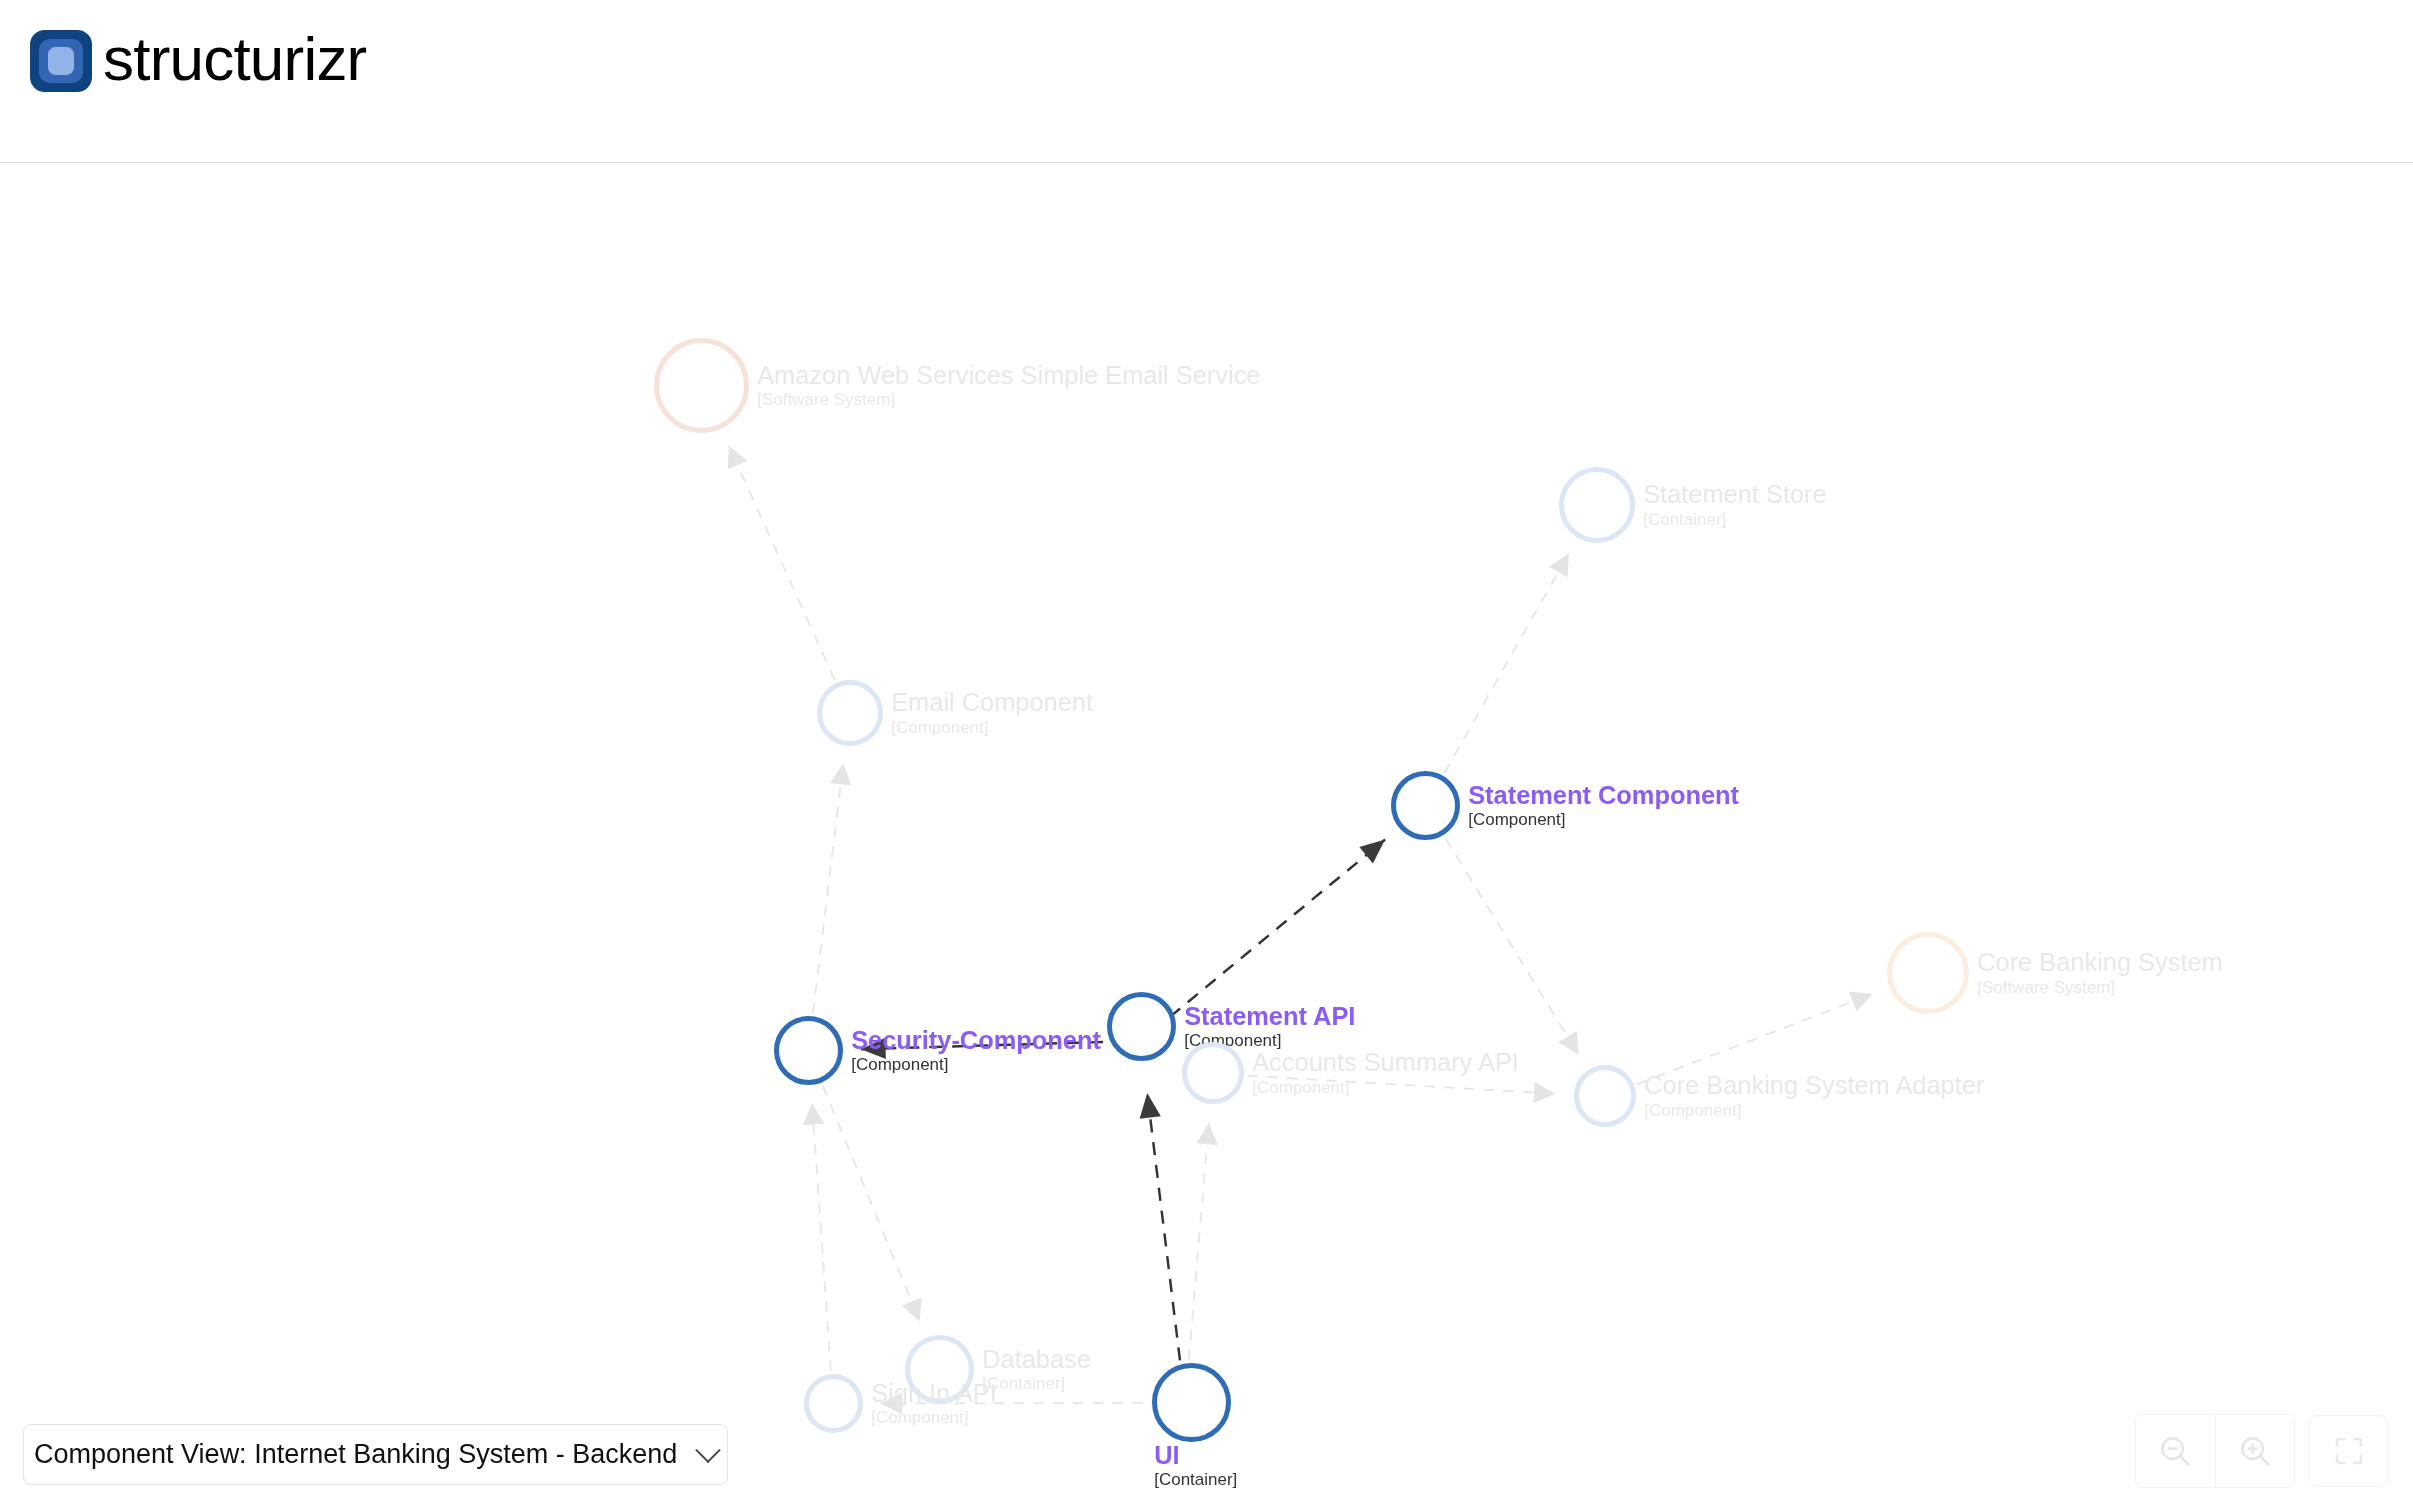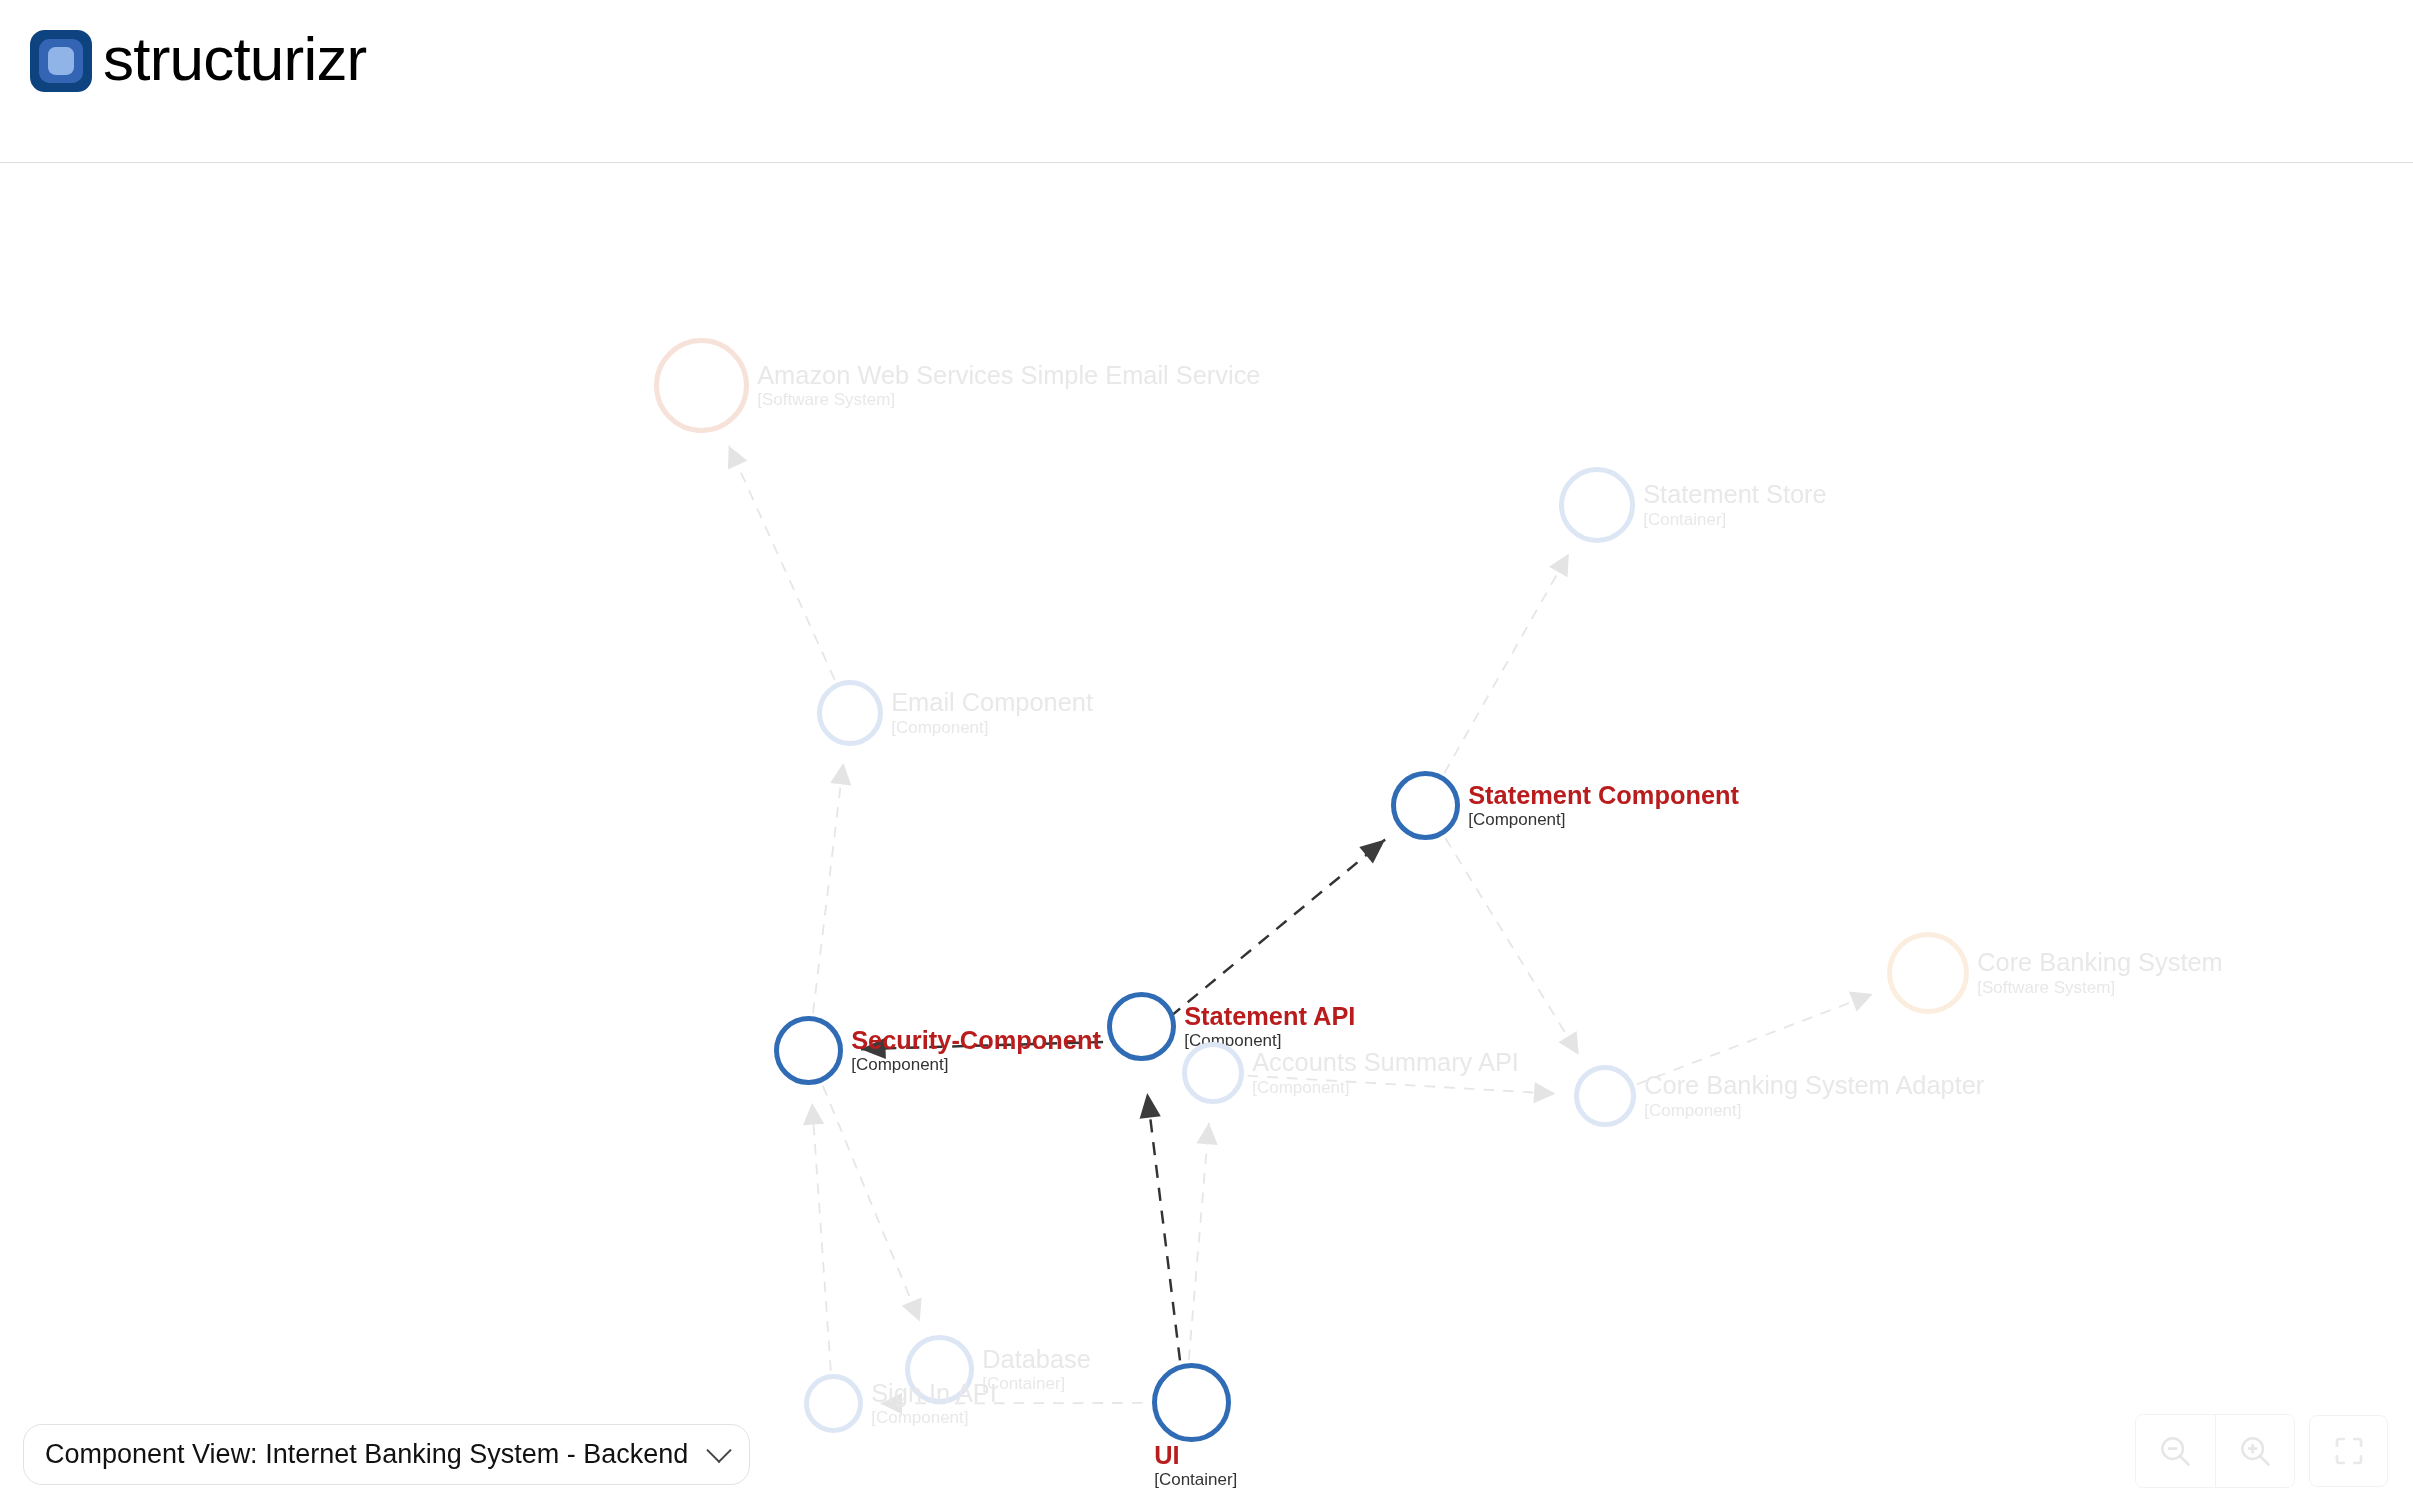--- a/index.html
+++ b/index.html
@@ -101,42 +101,42 @@
     font-size: 25.4px;
     font-weight: 400;
   }
   .node .meta {
     font-size: 17px;
     margin-top: 2.5px;
   }
 
   
   .node.active .ring { border: 5.7px solid #2f6cb5; }
-  .node.active .title { color: #b91c1c; font-weight: 600; }
+  .node.active .title { color: #8b5cf6; font-weight: 600; }
   .node.active .meta  { color: #333333; }
 
   
   .node.faded .ring  { border: 5.7px solid #dce6f4; }
   .node.faded .title { color: #e8e8e8; }
   .node.faded .meta  { color: #e8e8e8; }
   .node.faded.sys .ring { border-color: #f7e2da; }
   .node.faded.sys2 .ring { border-color: #fbeede; }
 
   
   .view-select {
     position: absolute;
     left: 23px; bottom: 23px;
     height: 61px;
     min-width: 698px;
     border: 1.6px solid #e2e2e2;
-    border-radius: 19px;
+    border-radius: 8px;
     background: #ffffff;
     display: flex;
     align-items: center;
-    padding: 0 21px;
+    padding: 0 10px;
     gap: 21.3px;
     justify-content: space-between;
   }
   .view-select .vs-label {
     font-size: 27px;
     color: #111111;
   }
   .chev {
     width: 18px; height: 18px;
     border-right: 2.5px solid #444;

